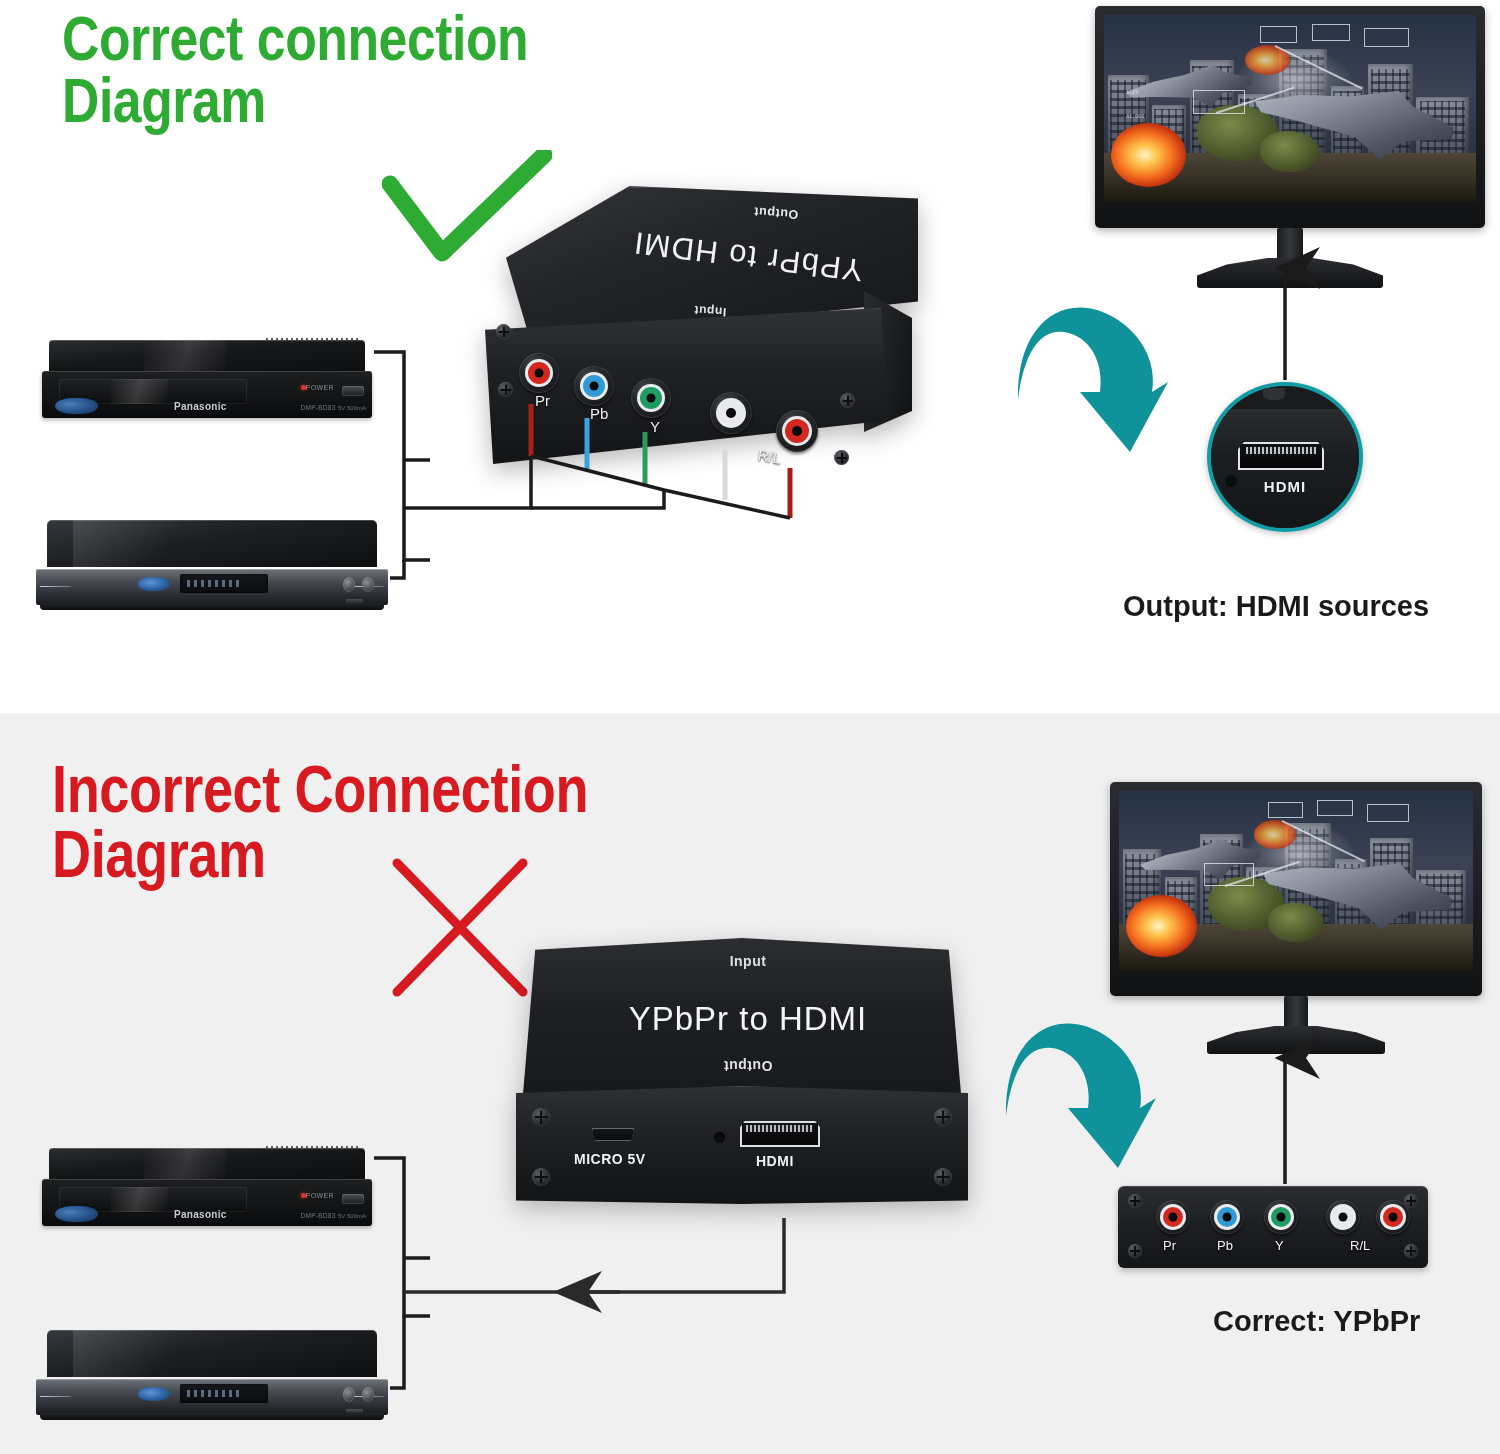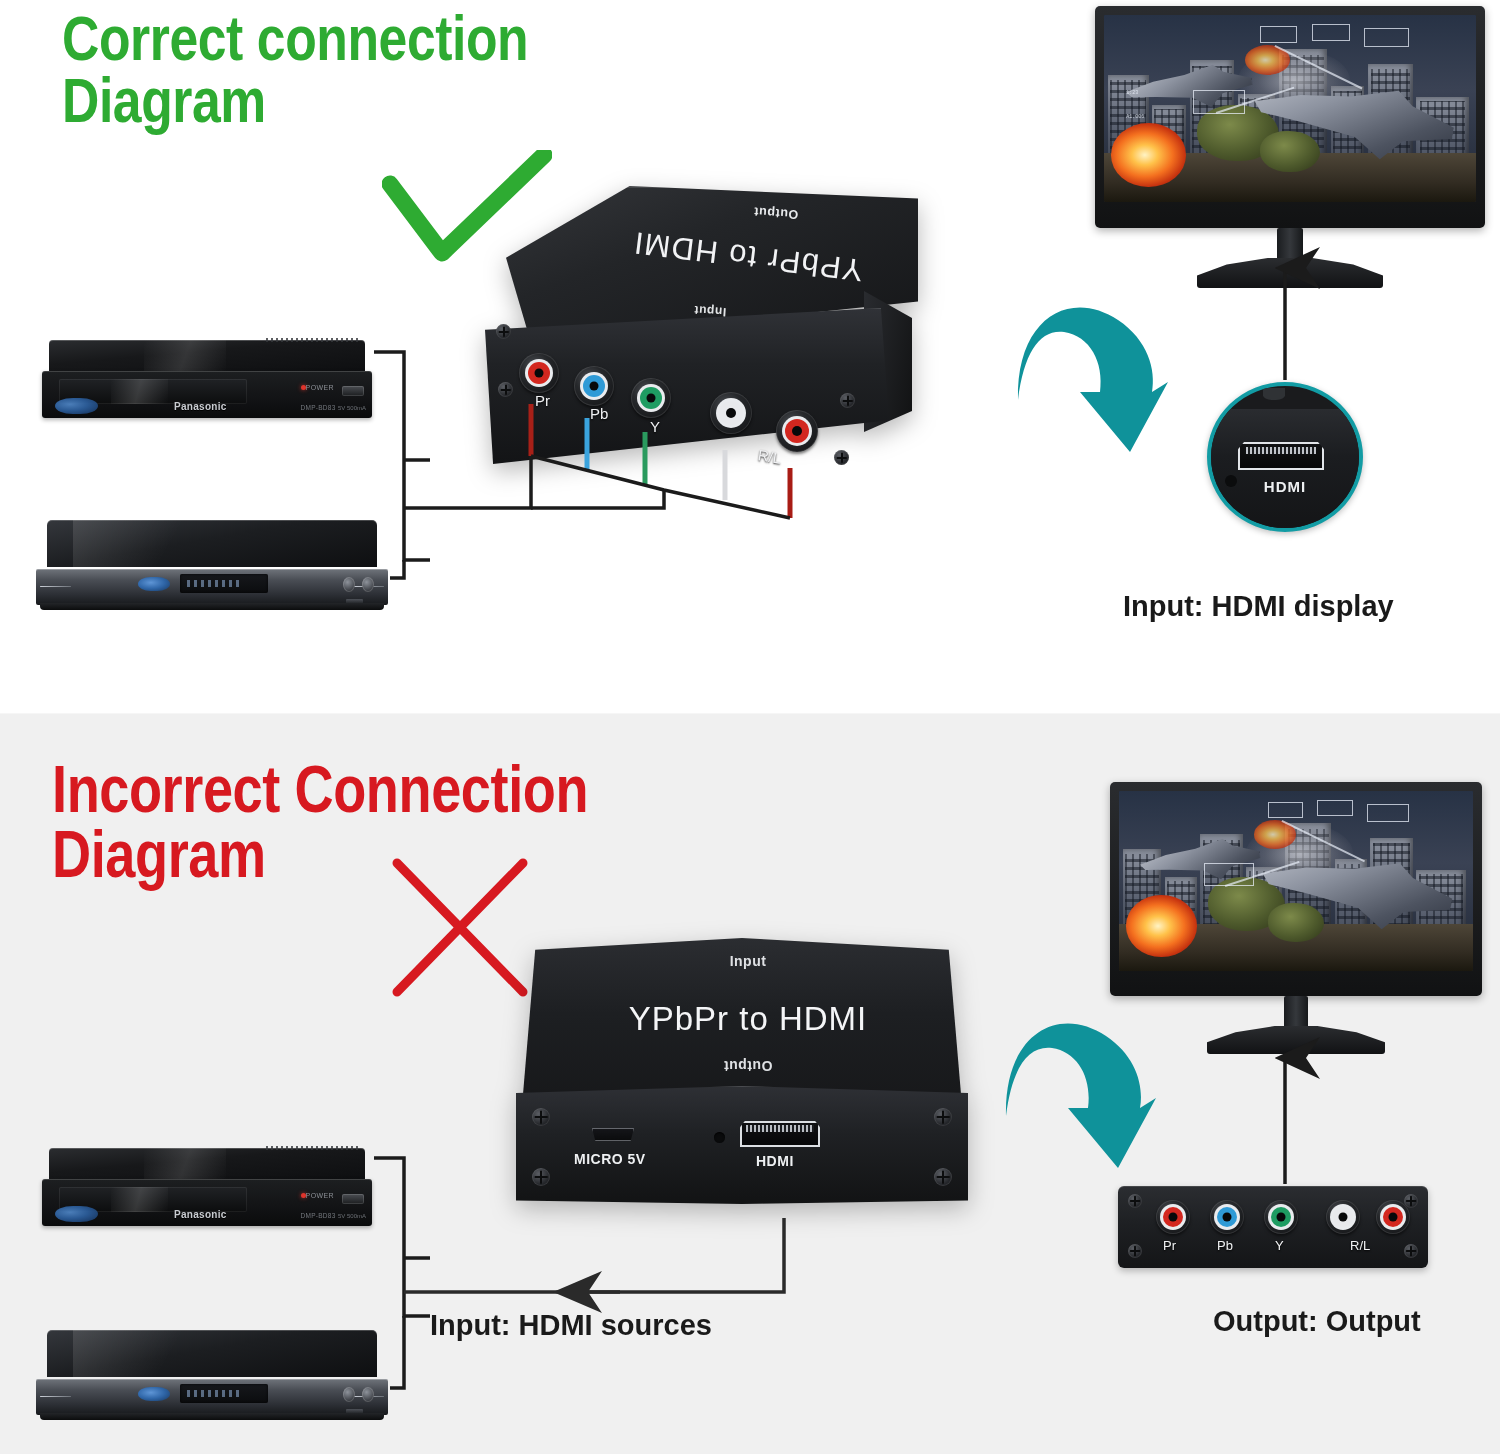--- a/index.html
+++ b/index.html
@@ -506,21 +506,21 @@
 
     <div class="callout">
       <div class="callout-notch"></div>
       <div class="callout-plate">
         <div class="callout-led"></div>
       </div>
       <div class="callout-hdmiport"></div>
       <div class="callout-label">HDMI</div>
     </div>
 
-    <div class="caption cap-outhdmi">Input: HDMI display</div>
+    <div class="caption cap-outhdmi">Output: HDMI sources</div>
   </div>
 
   <div class="divider"></div>
 
   <div class="section sec-incorrect"></div>
 
   <div class="title title-incorrect">Incorrect Connection
 Diagram</div>
 
   <div class="xmark">
@@ -574,21 +574,20 @@
       <div class="screw" style="right:16px; top:22px; width:18px; height:18px;"></div>
       <div class="screw" style="right:16px; top:82px; width:18px; height:18px;"></div>
     </div>
     <div class="micro-usb"></div>
     <div class="port-label" style="left:58px; top:213px;">MICRO 5V</div>
     <div class="led-hole"></div>
     <div class="hdmi-port"></div>
     <div class="port-label" style="left:240px; top:215px;">HDMI</div>
   </div>
 
-  <div class="caption cap-inhdmi">Input: HDMI sources</div>
 
   <div class="monitor" style="left:1110px; top:782px; width:372px; height:272px;">
     <div class="mon-bezel" style="height:214px;">
       <div class="mon-screen" style="height:180px;">
         <div class="sky"></div>
         <div class="bldg" style="left:1%;  width:11%; height:68%;"></div>
         <div class="bldg" style="left:13%; width:9%;  height:52%;"></div>
         <div class="bldg" style="left:23%; width:12%; height:76%;"></div>
         <div class="bldg" style="left:36%; width:10%; height:58%;"></div>
         <div class="bldg" style="left:47%; width:13%; height:82%;"></div>
@@ -649,21 +648,21 @@
     </div>
 
     <div class="rca" style="left:258px; top:14px; width:34px; height:34px;">
       <div class="rca-ring" style="width:26px;height:26px;"></div>
       <div class="rca-core" style="width:20px;height:20px;background:#d3271f;"></div>
       <div class="rca-hole" style="width:9px;height:9px;"></div>
     </div>
     <div class="jlabel" style="left:232px; top:52px; font-size:13px;">R/L</div>
   </div>
 
-  <div class="caption cap-outypbpr">Output: Output</div>
+  <div class="caption cap-outypbpr">Correct: YPbPr</div>
 
   <svg class="wires" viewBox="0 0 1500 1454">
     <defs>
       <marker id="arrUp" markerWidth="14" markerHeight="14" refX="7" refY="3" orient="auto">
         <path d="M7 0 L13 13 L7 9 L1 13 Z" fill="#1b1b1b"></path>
       </marker>
       <marker id="arrLeftHead" markerWidth="16" markerHeight="14" refX="14" refY="7" orient="auto">
         <path d="M16 7 L2 1 L6 7 L2 13 Z" fill="#2a2a2a"></path>
       </marker>
     </defs>

